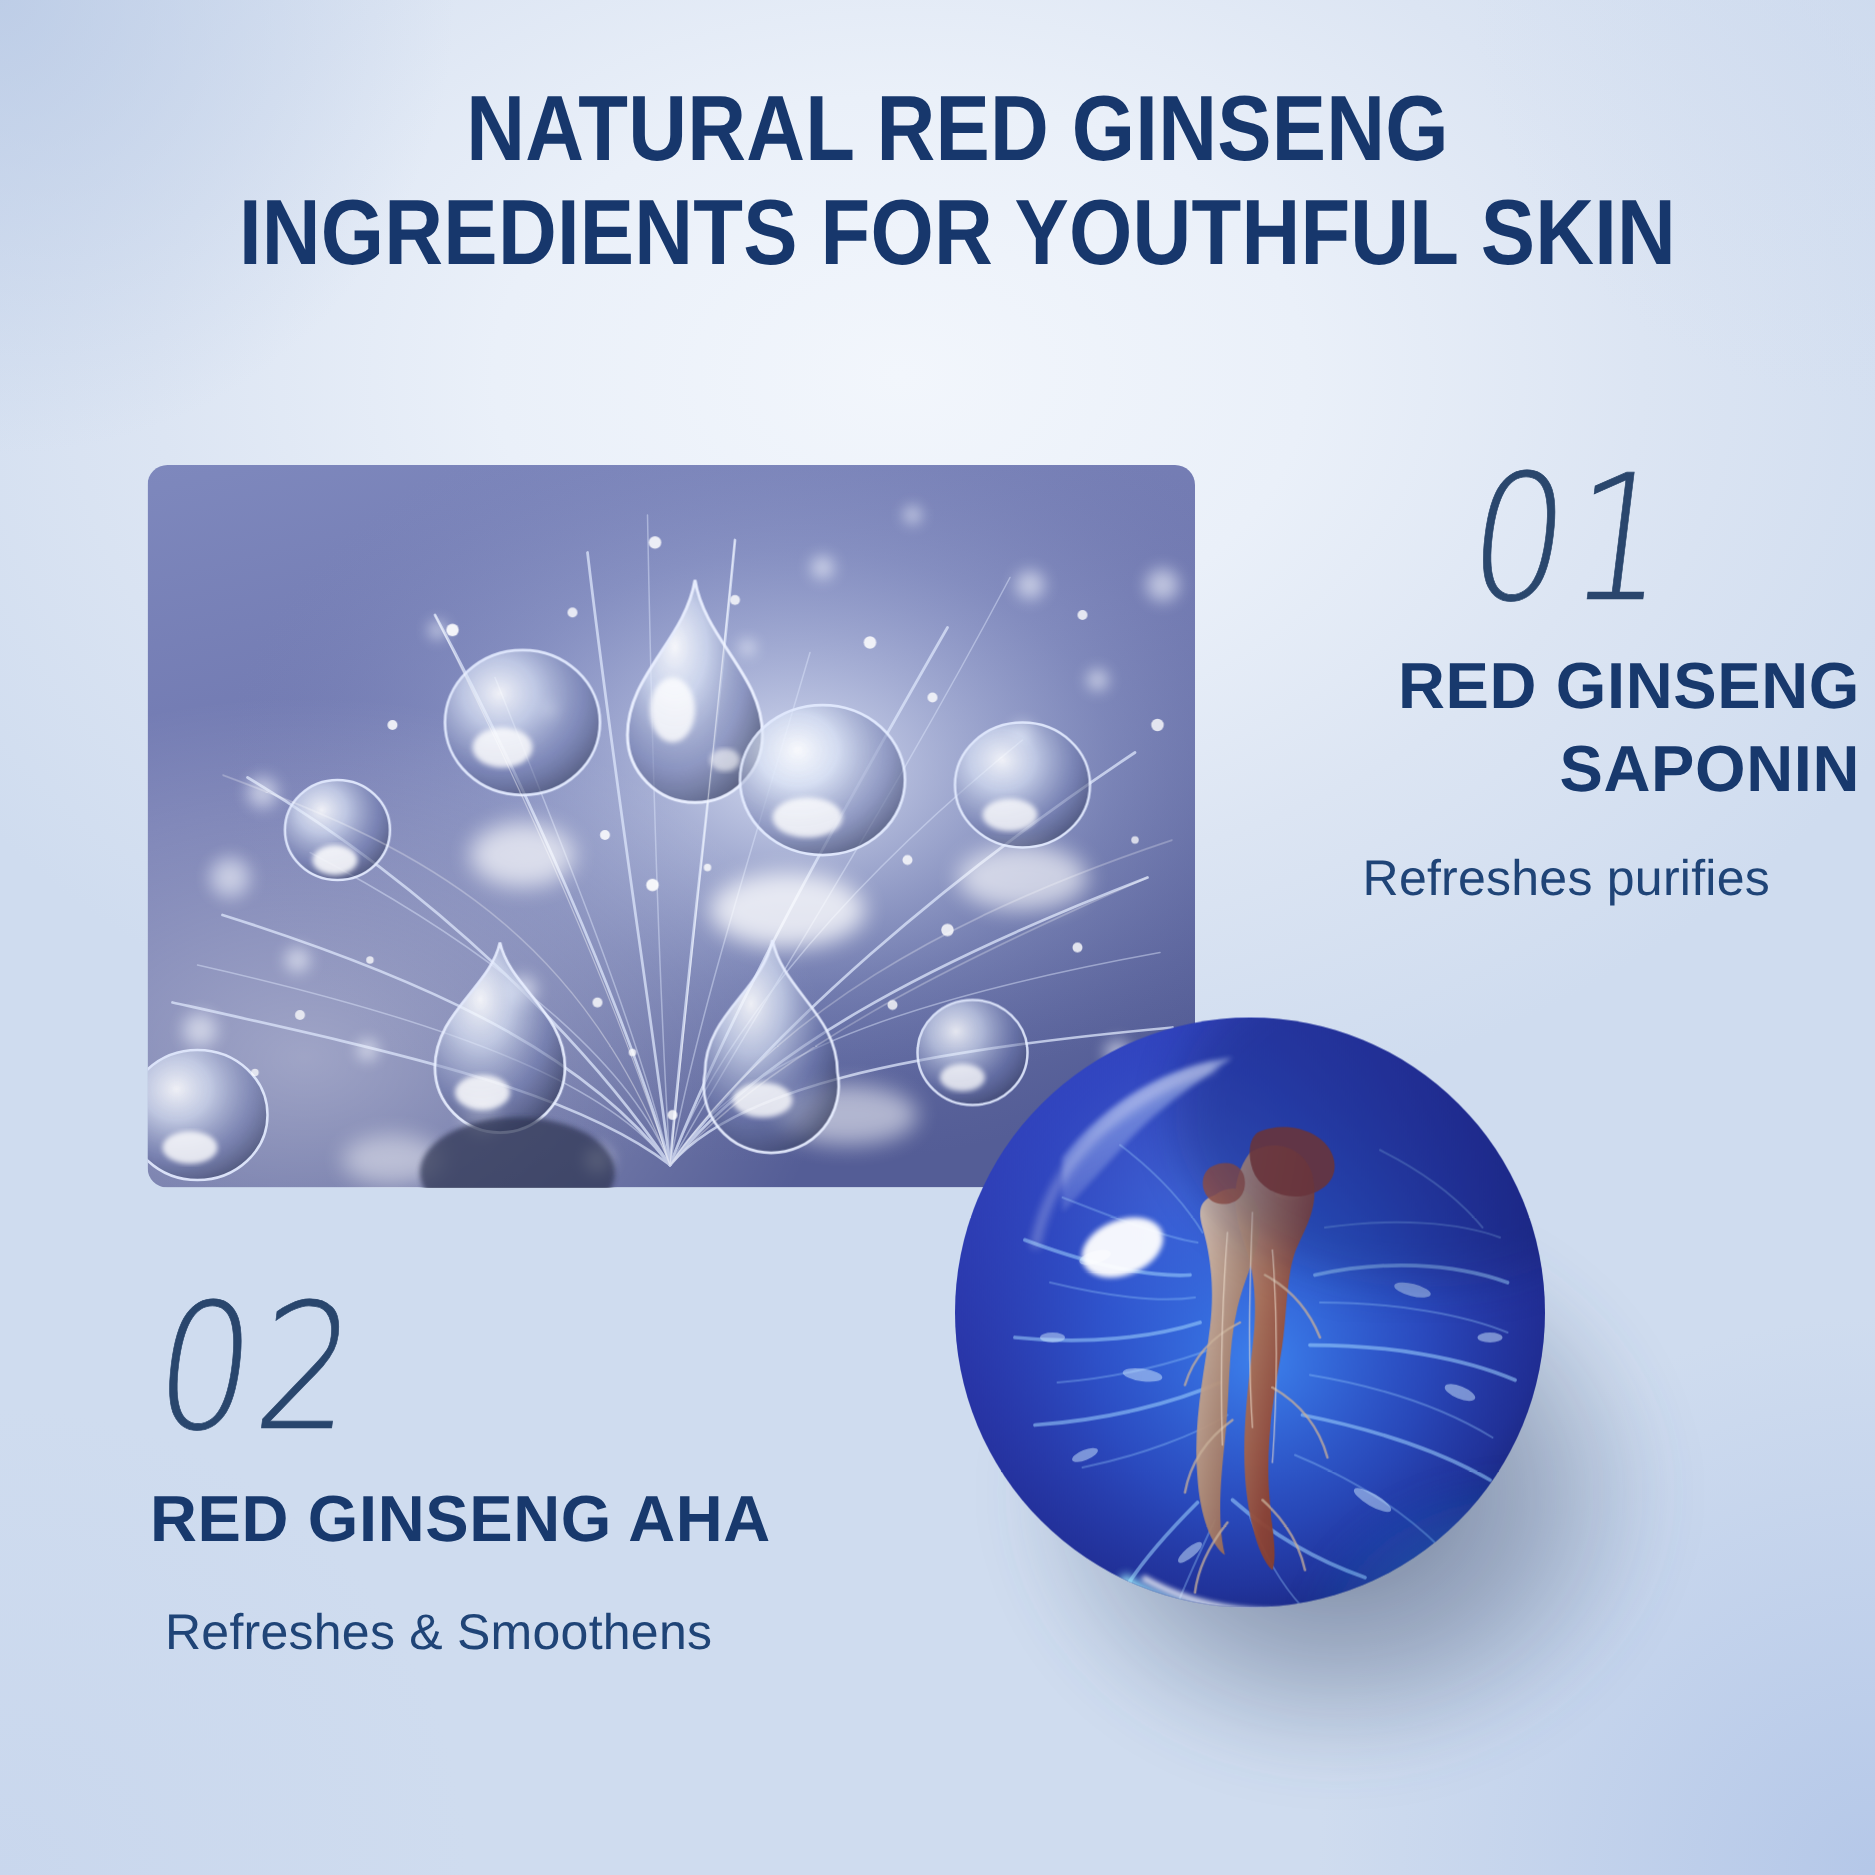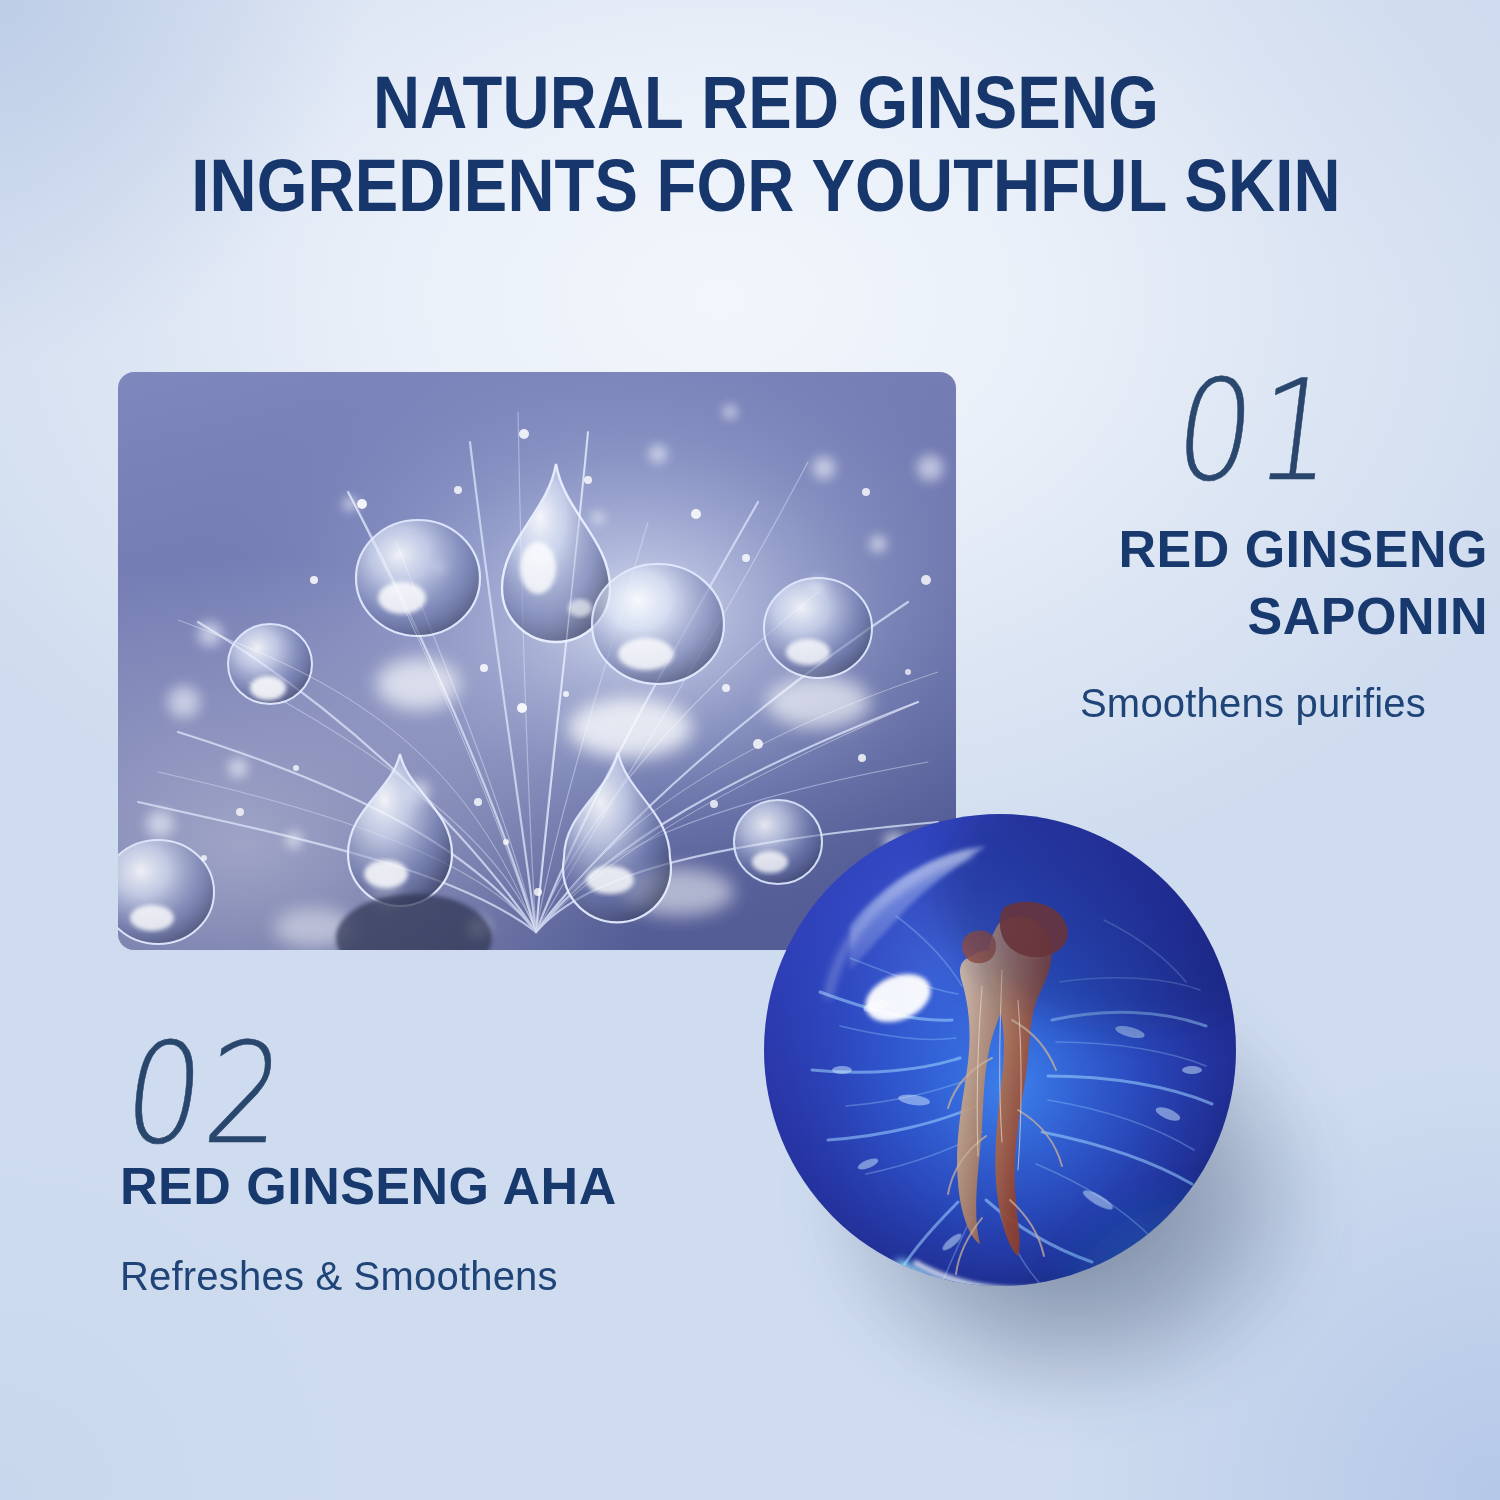--- a/index.html
+++ b/index.html
@@ -106,22 +106,22 @@
     letter-spacing: 0.2px;
   }
 
   #feature-01 { left: 1018px; top: 372px; width: 470px; text-align: center; }
   #feature-01 .feature-num { margin-left: 6px; }
   #feature-01 .feature-title { margin-top: 26px; text-align: right; }
   #feature-01 .feature-sub  { margin-top: 28px; }
 
   #feature-02 { left: 120px; top: 1035px; width: 620px; text-align: left; }
   #feature-02 .feature-num { margin-left: 6px; }
-  #feature-02 .feature-title { }
-  #feature-02 .feature-sub  { margin-top: 30px; margin-left: 0; }
+  #feature-02 .feature-title { margin-top: 30px; }
+  #feature-02 .feature-sub  { margin-top: 30px; margin-left: 12px; }
 </style>
 </head>
 <body>
 
 <div id="canvas">
 
   <div class="title-block">
     <span class="title-line">NATURAL RED GINSENG</span>
     <span class="title-line">INGREDIENTS FOR YOUTHFUL SKIN</span>
   </div>
@@ -443,21 +443,21 @@
       <ellipse cx="198" cy="228" rx="34" ry="22" fill="#ffffff" opacity="0.95" transform="rotate(-22 198 228)" filter="url(#sblur2)"></ellipse>
 
       <path d="M128 228 C 140 160, 196 106, 272 84" stroke="#ffffff" stroke-width="6" fill="none" opacity="0.35" filter="url(#sblur4)"></path>
     </svg>
   </div>
 
   <div class="feature" id="feature-01">
     <div class="feature-num">01</div>
     <div class="feature-title">RED GINSENG
 SAPONIN</div>
-    <div class="feature-sub">Smoothens purifies</div>
+    <div class="feature-sub">Refreshes purifies</div>
   </div>
 
   <div class="feature" id="feature-02">
     <div class="feature-num">02</div>
     <div class="feature-title">RED GINSENG AHA</div>
     <div class="feature-sub">Refreshes &amp; Smoothens</div>
   </div>
 
 </div>
 

